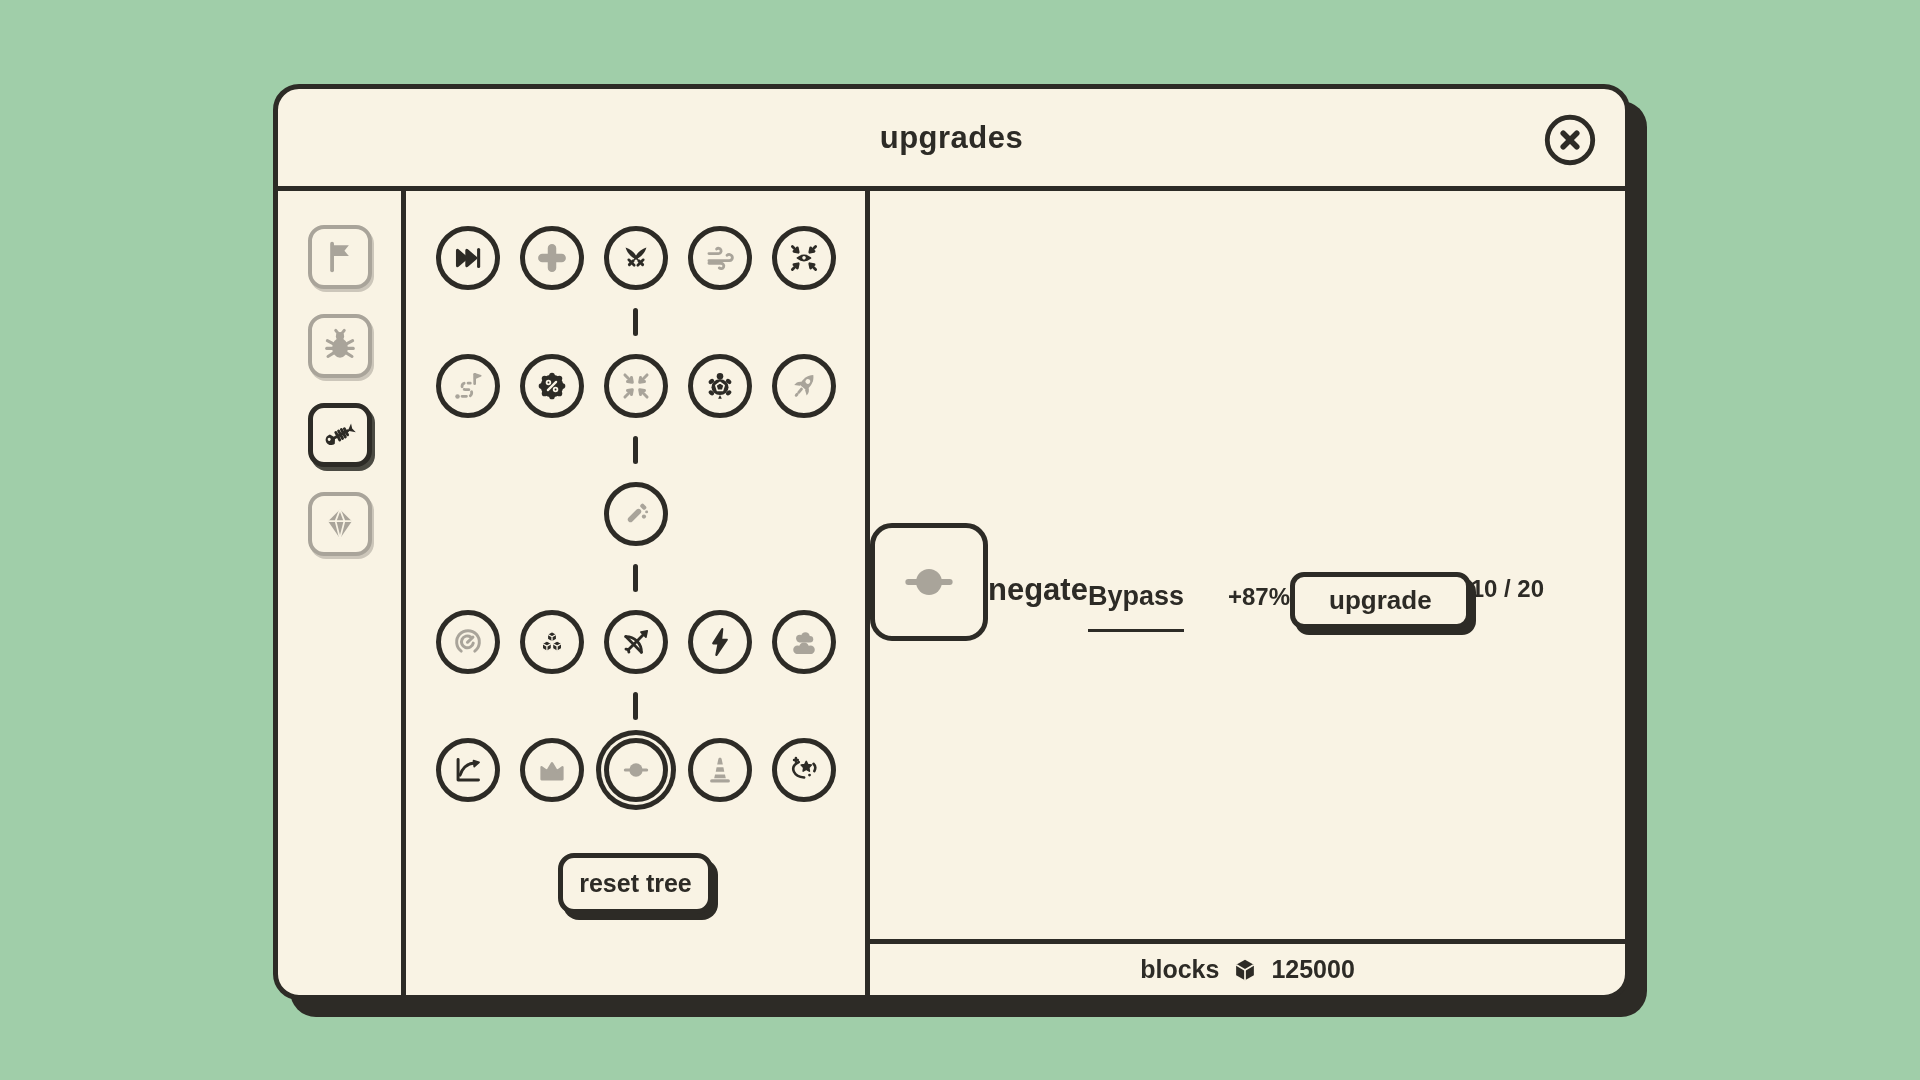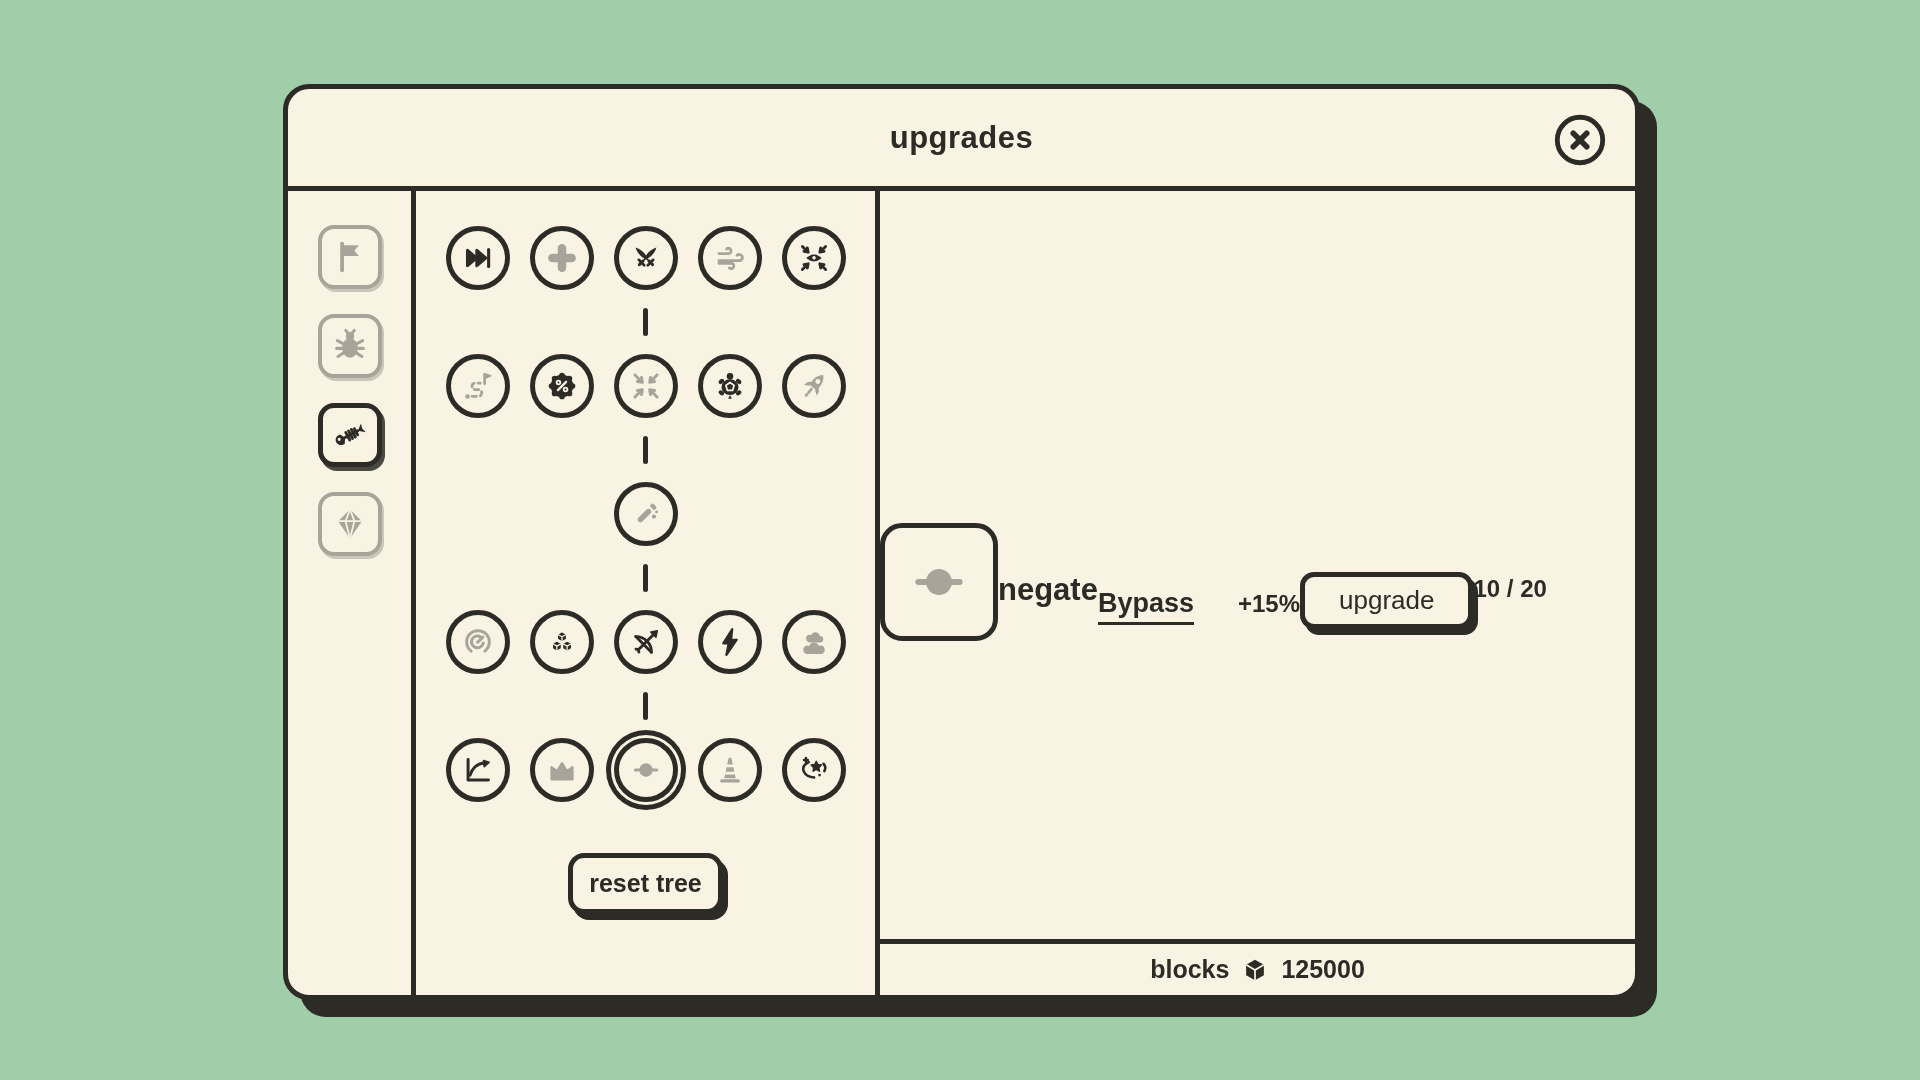--- a/index.html
+++ b/index.html
@@ -6,21 +6,21 @@
     --bg:#a0cea9; --surface:#f9f3e4; --ink:#2d2b26; --muted:#a9a49a;
   }
   *{box-sizing:border-box; margin:0; padding:0;}
   html,body{width:1920px;height:1080px;overflow:hidden;}
   body{
     font-family:"Liberation Sans","DejaVu Sans",sans-serif;
     font-weight:700; color:var(--ink); background:var(--bg);
   }
   .stage{position:relative;width:1920px;height:1080px;background:var(--bg);}
   .modal{
-    position:absolute;left:283px;top:84px;width:1357px;height:916px;
+    position:absolute;left:273px;top:84px;width:1357px;height:916px;
     background:var(--surface);border:5px solid var(--ink);border-radius:26px;
     box-shadow:17px 17px 0 var(--ink);display:flex;flex-direction:column;overflow:hidden;
   }
   .modal-header{flex:0 0 auto;height:102px;border-bottom:5px solid var(--ink);
     display:flex;align-items:center;justify-content:center;position:relative;}
   .modal-title{font-size:31px;letter-spacing:.5px;}
   .close-btn{position:absolute;right:26px;top:22px;width:58px;height:58px;border:none;
     background:transparent;color:var(--ink);cursor:pointer;padding:0;}
   .close-btn svg{width:58px;height:58px;display:block;}
   .modal-body{flex:1;display:flex;min-height:0;}
@@ -49,23 +49,23 @@
     background:var(--surface);border:5px solid var(--ink);border-radius:16px;
     padding:11px 16px;box-shadow:5px 6px 0 var(--ink);cursor:pointer;}
   
   .detail-panel{flex:1;display:flex;flex-direction:column;min-width:0;}
   .detail{flex:1;display:flex;flex-direction:row;align-items:center;padding-top:34px;}
   .detail-iconbox{width:118px;height:118px;border:5px solid var(--ink);border-radius:22px;
     display:flex;align-items:center;justify-content:center;}
   .detail-iconbox svg{width:66px;height:66px;color:var(--muted);display:block;}
   .detail-name{font-size:31px;margin-top:16px;}
   .stat-row{margin-top:49px;display:flex;gap:44px;align-items:baseline;}
-  .stat-label{font-size:27px;border-bottom:3px solid var(--ink);padding-bottom:3px;}
+  .stat-label{font-size:27px;border-bottom:3px solid var(--ink);padding-bottom:17px;}
   .stat-value{font-size:24px;}
-  .upgrade-btn{margin-top:36px;font-family:inherit;font-weight:400;font-size:26px;color:var(--ink);
+  .upgrade-btn{margin-top:36px;font-family:inherit;font-weight:700;font-size:26px;color:var(--ink);
     background:var(--surface);border:5px solid var(--ink);border-radius:14px;
     padding:8px 34px;box-shadow:5px 6px 0 var(--ink);cursor:pointer;}
   .level{margin-top:13px;font-size:24px;}
   .currency-bar{flex:0 0 auto;height:56px;border-top:5px solid var(--ink);
     display:flex;align-items:center;justify-content:center;gap:12px;font-size:25px;}
   .currency-bar svg{width:28px;height:28px;color:var(--ink);display:block;}
 </style>
 </head>
 <body>
 
@@ -458,21 +458,21 @@
       <section class="detail-panel">
         <div class="detail">
           <div class="detail-iconbox">
               <svg viewBox="0 0 24 24">
                 <use href="#negate-icon"></use>
               </svg>
             </div>
           <div class="detail-name">negate</div>
           <div class="stat-row">
             <span class="stat-label">Bypass</span>
-            <span class="stat-value">+15%</span>
+            <span class="stat-value">+87%</span>
           </div>
           <button class="upgrade-btn">upgrade</button>
           <div class="level">10 / 20</div>
         </div>
         <footer class="currency-bar">
           <span>blocks</span>
           <span class="currency-icon-slot">
               <svg viewBox="0 0 24 24" style="width: 28px; height: 28px; display: block;">
                 <use href="#cube-icon"></use>
               </svg>

